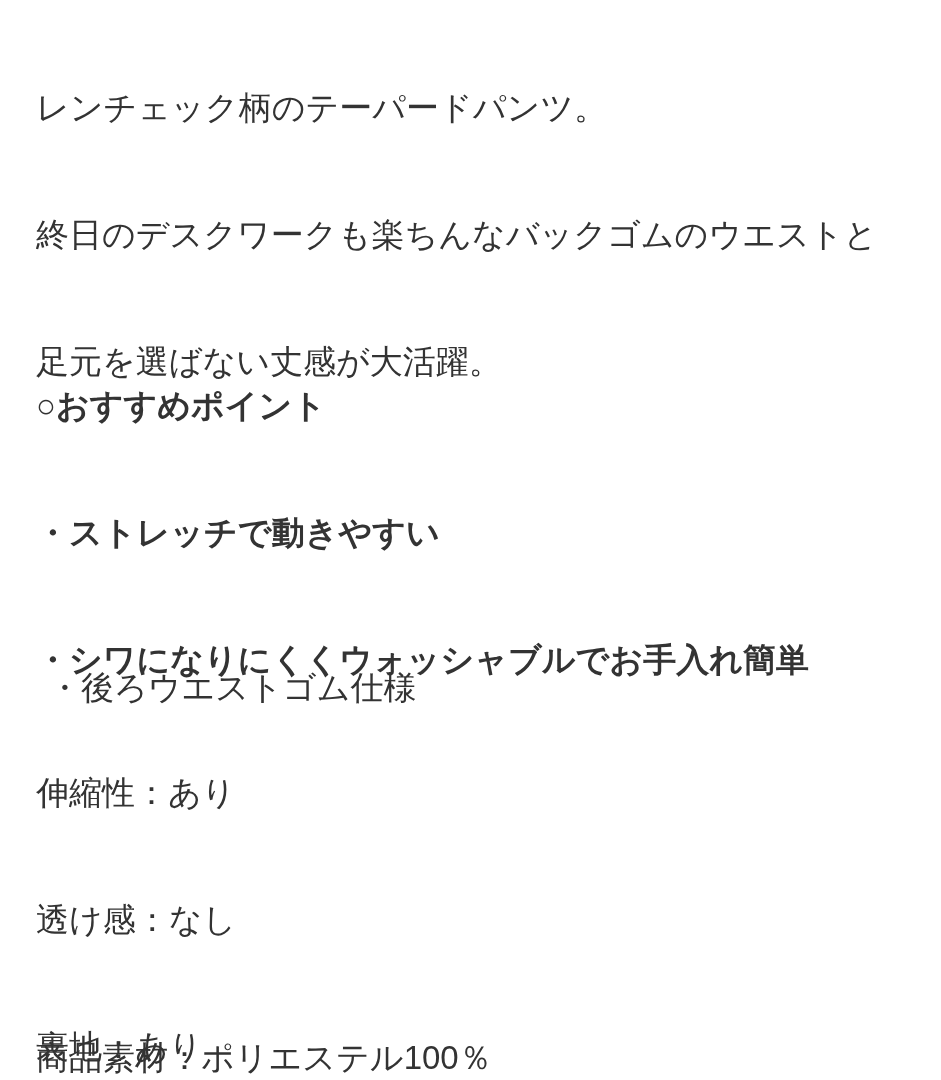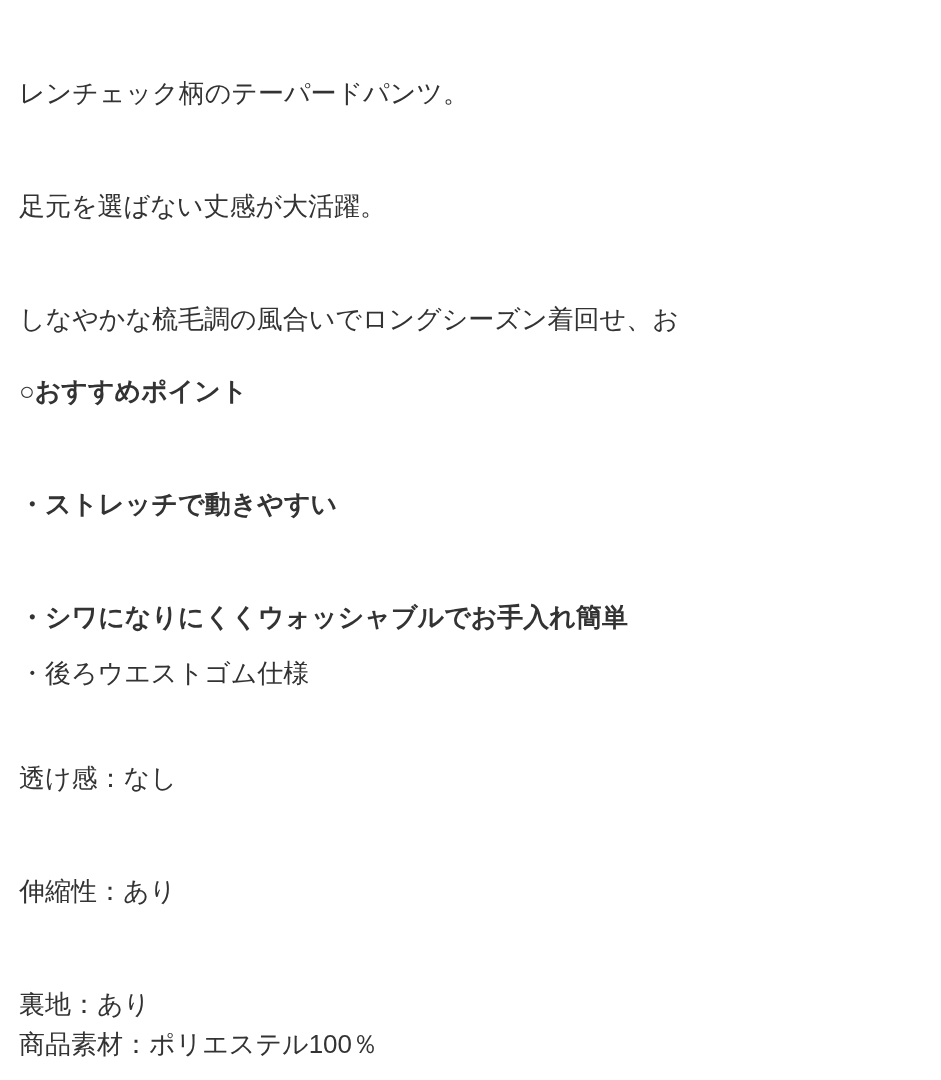--- a/index.html
+++ b/index.html
@@ -11,64 +11,64 @@
     position: relative;
     width: 941px;
     height: 1080px;
     background: #ffffff;
     overflow: hidden;
     font-family: "Liberation Sans", "DejaVu Sans", sans-serif;
     color: #333333;
   }
   .textblock {
     position: absolute;
-    left: 19px;
-    font-size: 26px;
+    left: 36px;
+    font-size: 33px;
     letter-spacing: 0px;
     white-space: pre;
     color: #333333;
   }
   .textblock .line {
     line-height: 51px;
     height: 51px;
   }
   .textblock.wide-leading .line {
     line-height: 54px;
     height: 54px;
   }
   #intro-block    { top: 6px; }
   #points-block   { top: 304px; font-weight: bold; }
-  #extra-block    { top: 586px; }
+  #extra-block    { top: 586px; margin-left: 12px; }
   #specs-block    { top: 691px; }
   #material-block { top: 955px; }
 </style>
 </head>
 <body>
 
 <div id="screen">
 
   <div id="intro-block" class="textblock">
     <div class="line">レンチェック柄のテーパードパンツ。</div>
+    <div class="line">終日のデスクワークも楽ちんなバックゴムのウエストと</div>
     <div class="line">足元を選ばない丈感が大活躍。</div>
-    <div class="line">しなやかな梳毛調の風合いでロングシーズン着回せ、お</div>
   </div>
 
   <div id="points-block" class="textblock">
     <div class="line">○おすすめポイント</div>
     <div class="line">・ストレッチで動きやすい</div>
     <div class="line">・シワになりにくくウォッシャブルでお手入れ簡単</div>
   </div>
 
   <div id="extra-block" class="textblock">
     <div class="line">・後ろウエストゴム仕様</div>
   </div>
 
   <div id="specs-block" class="textblock">
+    <div class="line">伸縮性：あり</div>
     <div class="line">透け感：なし</div>
-    <div class="line">伸縮性：あり</div>
     <div class="line">裏地：あり</div>
     
   </div>
 
   <div id="material-block" class="textblock wide-leading">
     <div class="line">商品素材：ポリエステル100％</div>
     
   </div>
 
 </div>

